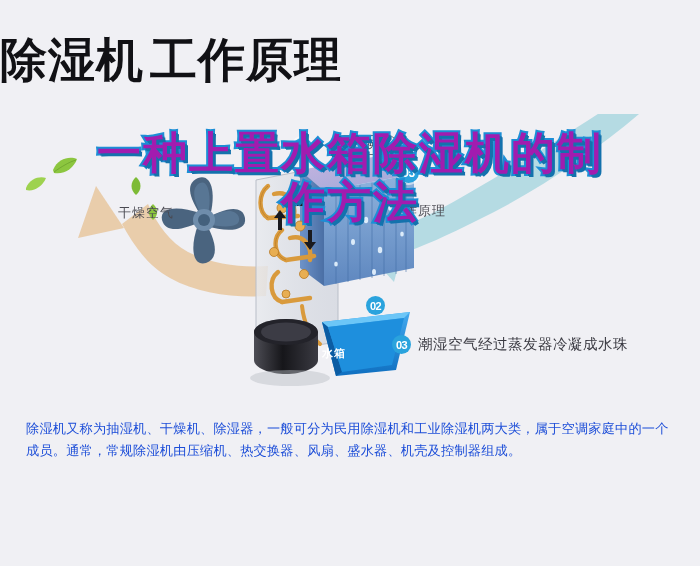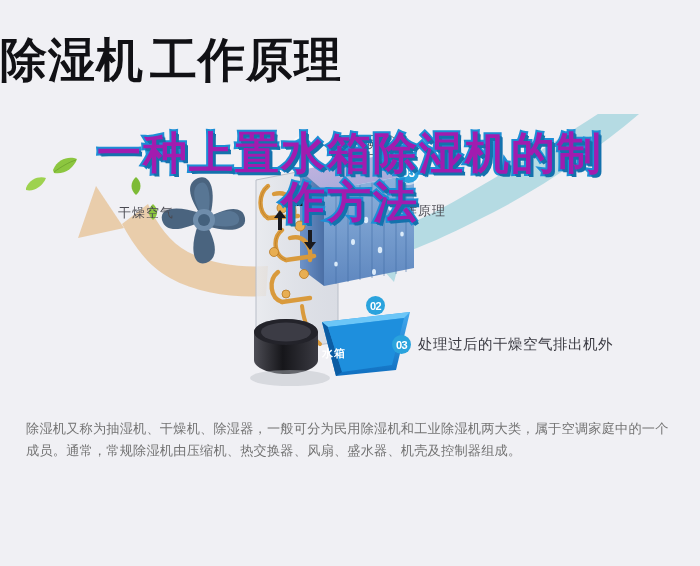--- a/index.html
+++ b/index.html
@@ -178,21 +178,21 @@
 
   
   .body-copy {
     position: absolute;
     left: 26px; top: 418px;
     width: 652px;
   }
   .para {
     font-size: 13.2px;
     line-height: 22px;
-    color: #737373;
+    color: #1d4ed8;
     margin: 0 0 14px 0;
     letter-spacing: 0.2px;
   }
   .para:last-child { margin-bottom: 0; }
 </style>
 </head>
 <body>
 
 <div class="title-band">
   <div class="title-text">
@@ -358,21 +358,21 @@
   <div class="diagram-label lbl-moist">工作原理</div>
   <div class="diagram-label lbl-dry">干燥空气</div>
 
   <div class="diagram-label" style="left:322px; top:228px; color:#ffffff; font-size:11px;font-weight:bold;">水箱</div>
 
   <div class="step-line step-02">
     <span class="badge-inline">02</span>
   </div>
   <div class="step-line step-03">
     <span class="badge-inline">03</span>
-    <span>处理过后的干燥空气排出机外</span>
+    <span>潮湿空气经过蒸发器冷凝成水珠</span>
   </div>
 </div>
 
 <div class="watermark">
   <div class="wm-line">一种上置水箱除湿机的制</div>
   <div class="wm-line">作方法</div>
 </div>
 
 <div class="body-copy">
   <p class="para">除湿机又称为抽湿机、干燥机、除湿器，一般可分为民用除湿机和工业除湿机两大类，属于空调家庭中的一个成员。通常，常规除湿机由压缩机、热交换器、风扇、盛水器、机壳及控制器组成。</p>

